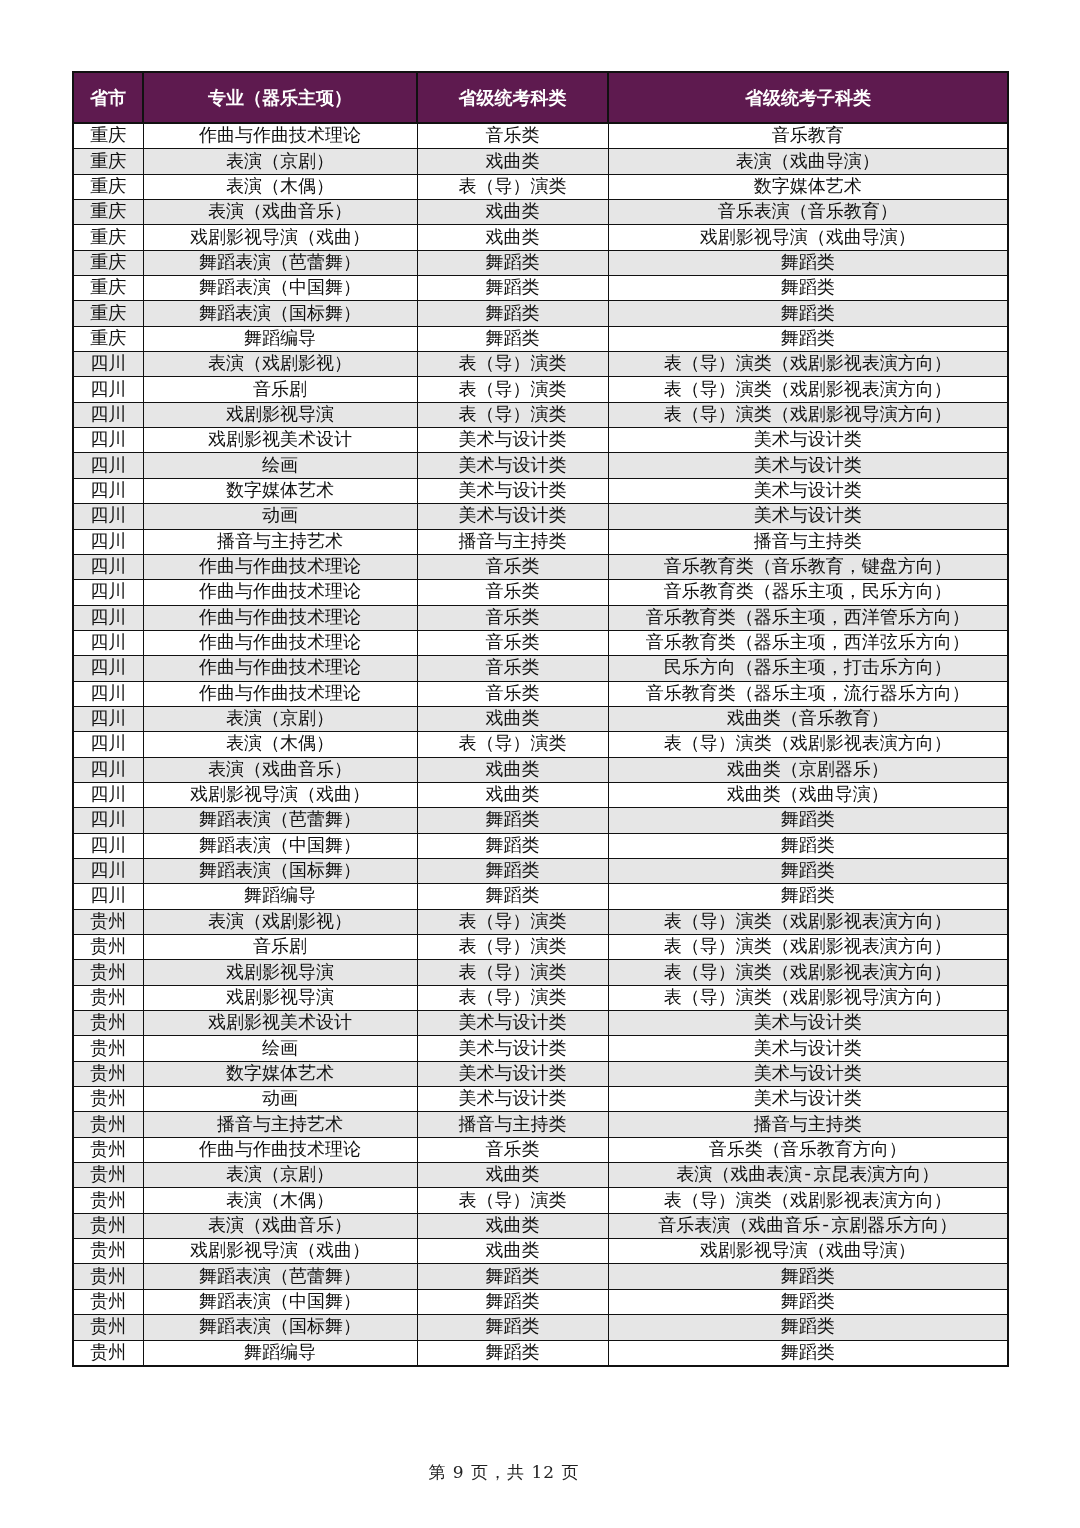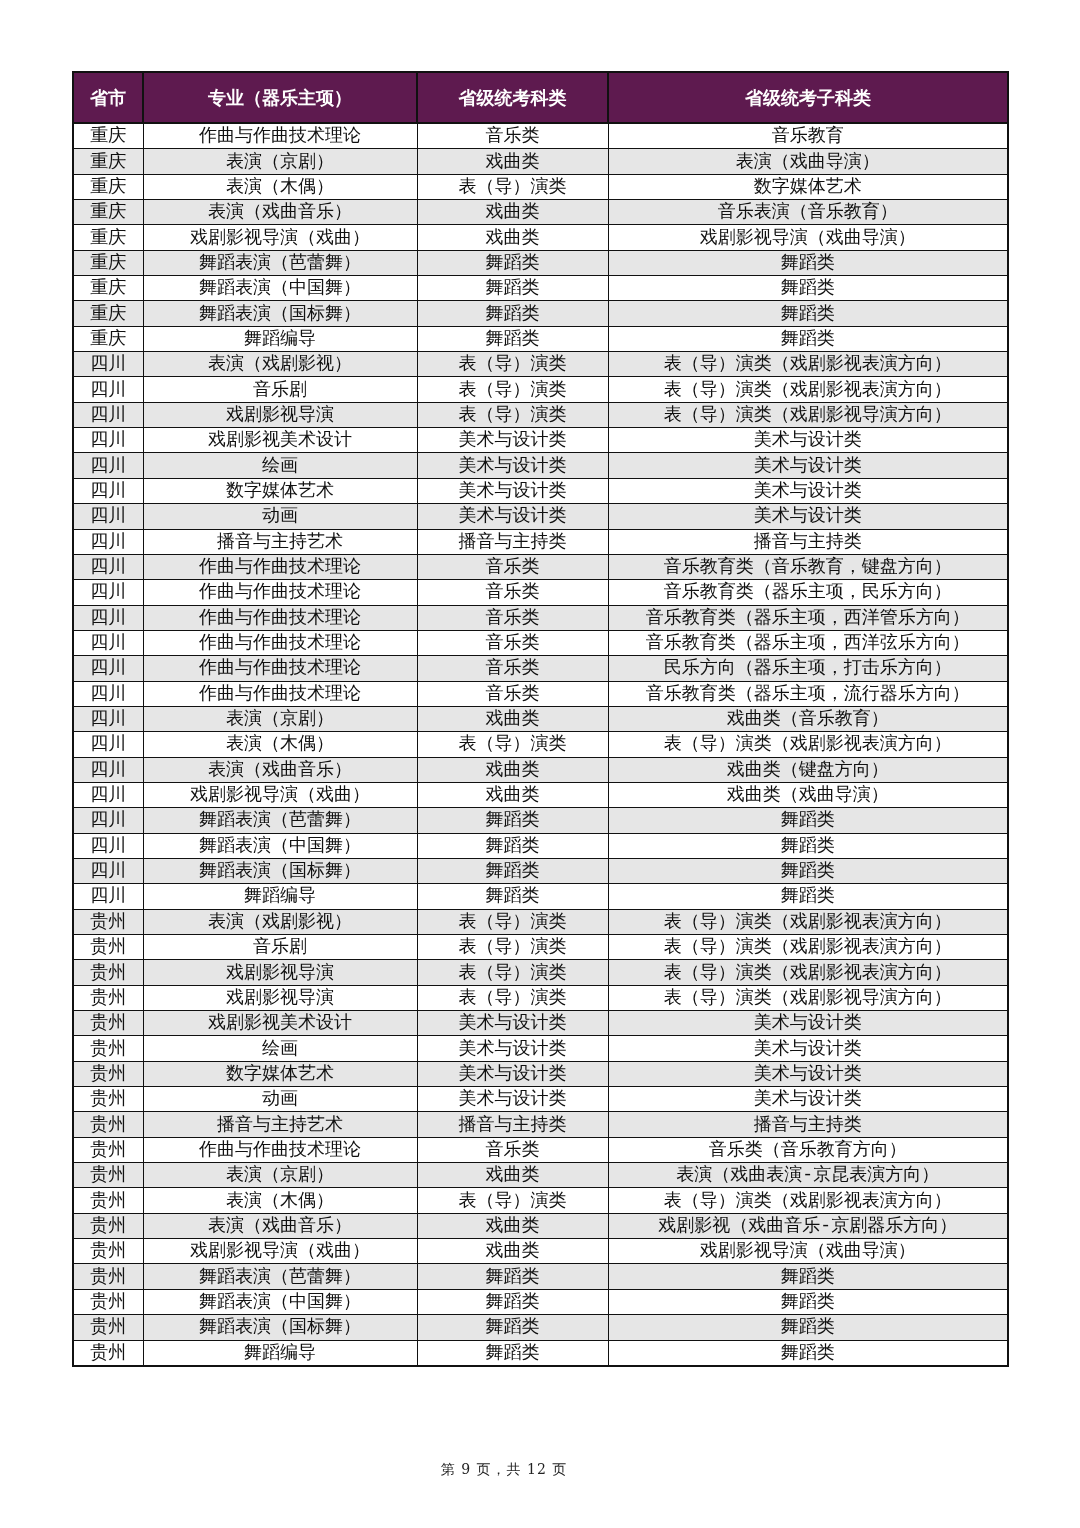--- a/index.html
+++ b/index.html
@@ -9,21 +9,21 @@
   table { border-collapse: collapse; width: 935px; table-layout: fixed; }
   col.c1 { width: 70px; } col.c2 { width: 274px; } col.c3 { width: 191px; } col.c4 { width: 400px; }
   th { background: #5e1a4f; color: #ffffff; font-weight: bold; font-size: 18px;
        height: 49px; border: 2px solid #111; text-align: center; padding: 0; }
   td { height: 24.35px; border: 1.5px solid #111; text-align: center; padding: 0;
        font-size: 18px; line-height: 22px; white-space: nowrap; overflow: hidden; }
   tr.gray td { background: #e6e6e6; }
   tr.white td { background: #ffffff; }
   table { border: 2px solid #111; }
   .footer { position: absolute; top: 1461px; left: 0; width: 1008px; text-align: center;
-            font-family: "DejaVu Serif", "Liberation Serif", serif; font-size: 14px; color: #222; letter-spacing: 1px; }
+            font-family: "DejaVu Serif", "Liberation Serif", serif; font-size: 17px; color: #222; letter-spacing: 1px; }
 </style>
 </head>
 <body>
 
 <div class="table-wrap">
   <table>
     <colgroup>
         <col class="c1">
         <col class="c2">
         <col class="c3">
@@ -185,21 +185,21 @@
         <tr class="white">
           <td>四川</td>
           <td>表演（木偶）</td>
           <td>表（导）演类</td>
           <td>表（导）演类（戏剧影视表演方向）</td>
         </tr>
         <tr class="gray">
           <td>四川</td>
           <td>表演（戏曲音乐）</td>
           <td>戏曲类</td>
-          <td>戏曲类（键盘方向）</td>
+          <td>戏曲类（京剧器乐）</td>
         </tr>
         <tr class="white">
           <td>四川</td>
           <td>戏剧影视导演（戏曲）</td>
           <td>戏曲类</td>
           <td>戏曲类（戏曲导演）</td>
         </tr>
         <tr class="gray">
           <td>四川</td>
           <td>舞蹈表演（芭蕾舞）</td>
@@ -293,21 +293,21 @@
         <tr class="white">
           <td>贵州</td>
           <td>表演（木偶）</td>
           <td>表（导）演类</td>
           <td>表（导）演类（戏剧影视表演方向）</td>
         </tr>
         <tr class="gray">
           <td>贵州</td>
           <td>表演（戏曲音乐）</td>
           <td>戏曲类</td>
-          <td>戏剧影视（戏曲音乐-京剧器乐方向）</td>
+          <td>音乐表演（戏曲音乐-京剧器乐方向）</td>
         </tr>
         <tr class="white">
           <td>贵州</td>
           <td>戏剧影视导演（戏曲）</td>
           <td>戏曲类</td>
           <td>戏剧影视导演（戏曲导演）</td>
         </tr>
         <tr class="gray">
           <td>贵州</td>
           <td>舞蹈表演（芭蕾舞）</td>

